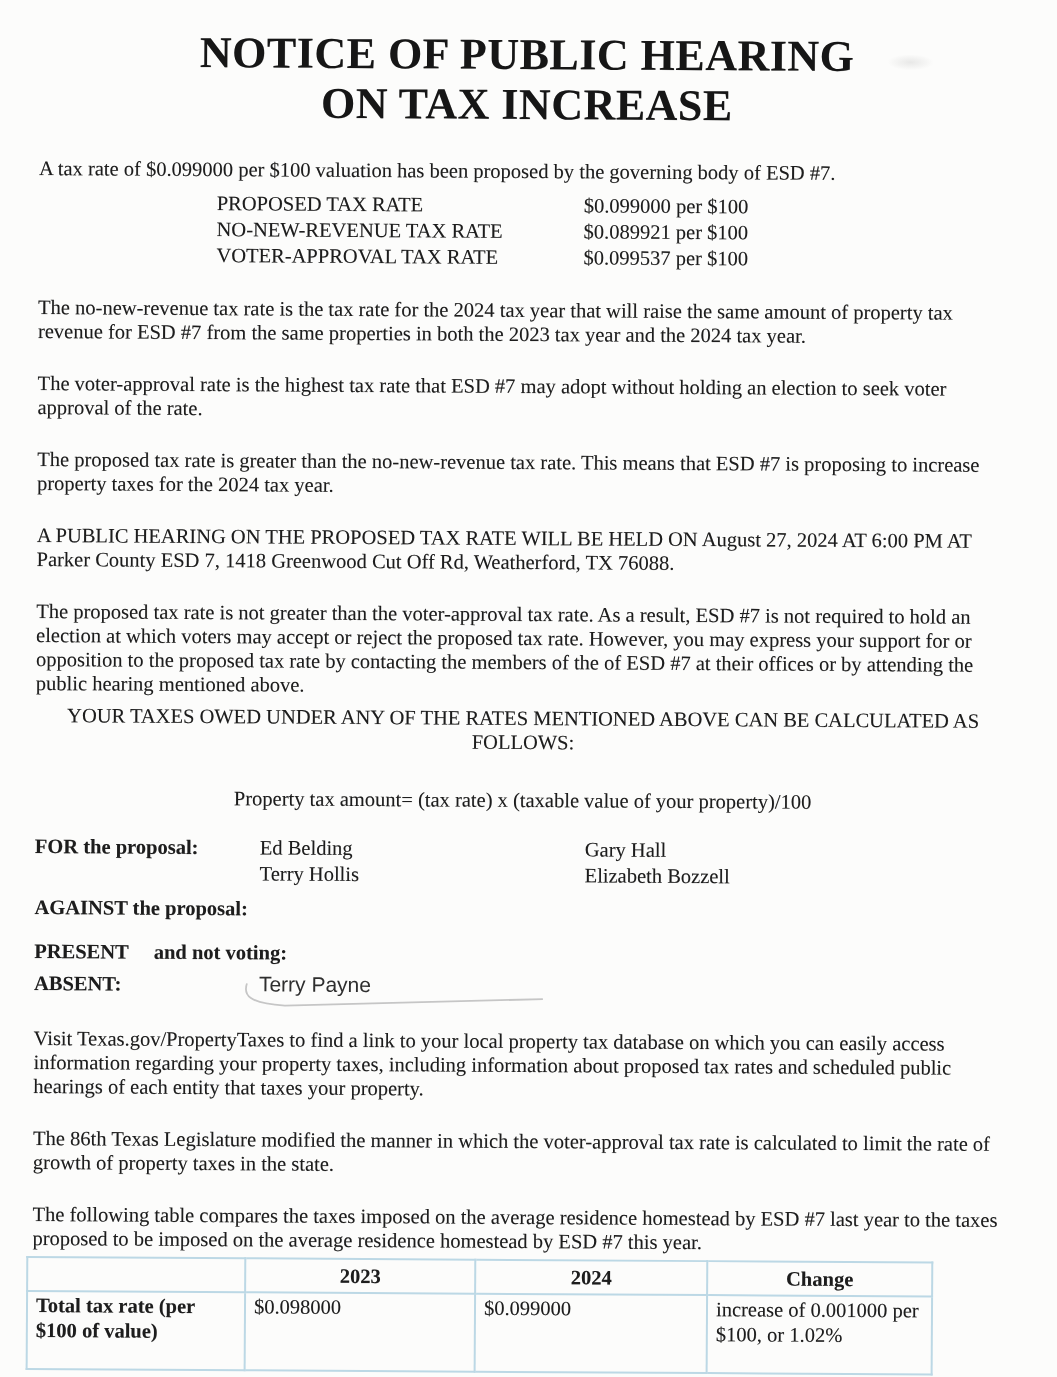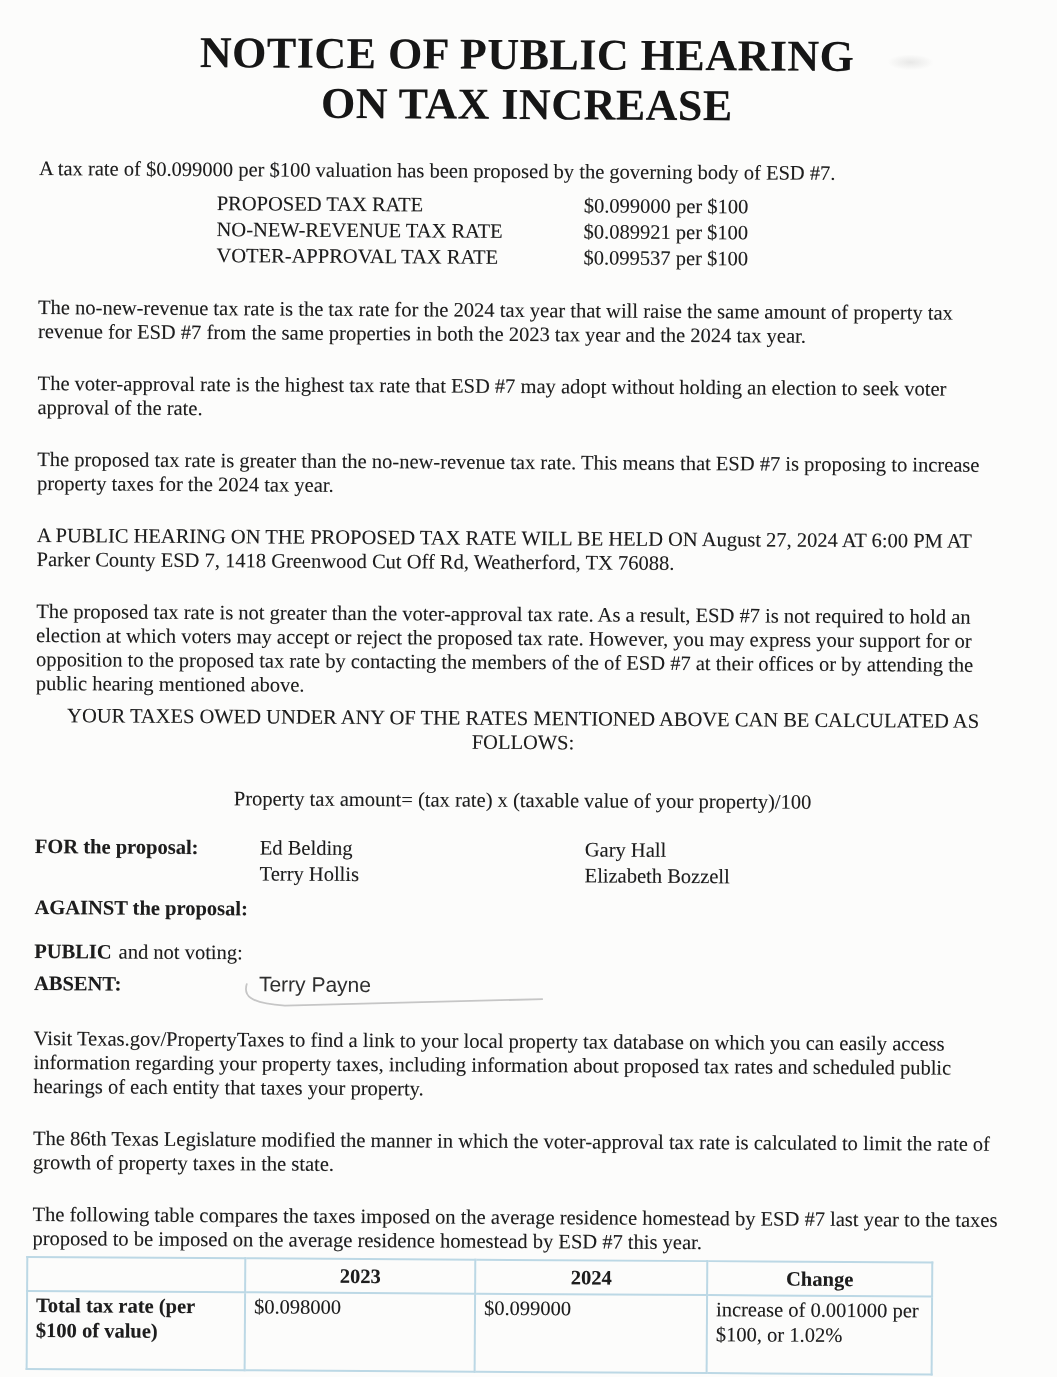--- a/index.html
+++ b/index.html
@@ -65,21 +65,21 @@
     text-align: center;
   }
   .votes { margin-top: 24px; font-size: 20.5px; line-height: 26px; }
   .vote-row { display: flex; align-items: flex-start; }
   .vote-label { width: 225px; flex: none; font-weight: bold; }
   .vote-label.wide { width: auto; }
   .names-col { width: 325px; flex: none; }
   .name-line { display: block; }
   .row-against { margin-top: 9px; }
   .row-present { margin-top: 18px; }
-  .row-present .rest { font-weight: normal; margin-left: 7px; }
+  .row-present .rest { font-weight: bold; margin-left: 25px; }
   .row-absent { margin-top: 6px; }
   .absent-name {
     position: relative;
     font-family: "Liberation Sans", sans-serif;
     font-size: 21px;
     color: #2e2e2e;
     text-shadow: none;
   }
   .absent-name svg {
     position: absolute;
@@ -167,21 +167,21 @@
         <span class="name-line">Gary Hall</span>
         <span class="name-line">Elizabeth Bozzell</span>
       </span>
     </div>
 
     <div class="vote-row row-against">
       <span class="vote-label wide">AGAINST the proposal:</span>
     </div>
 
     <div class="vote-row row-present">
-      <span class="vote-label wide">PUBLIC</span>
+      <span class="vote-label wide">PRESENT</span>
       <span class="rest">and not voting:</span>
     </div>
 
     <div class="vote-row row-absent">
       <span class="vote-label">ABSENT:</span>
       <span class="absent-name">
         <svg width="310" height="28" viewBox="0 0 310 28">
           <path d="M4,0 C0,12 6,20 42,22 L300,14" fill="none" stroke="#c6c6c6" stroke-width="1.8"></path>
         </svg>
         <span>Terry Payne</span>

